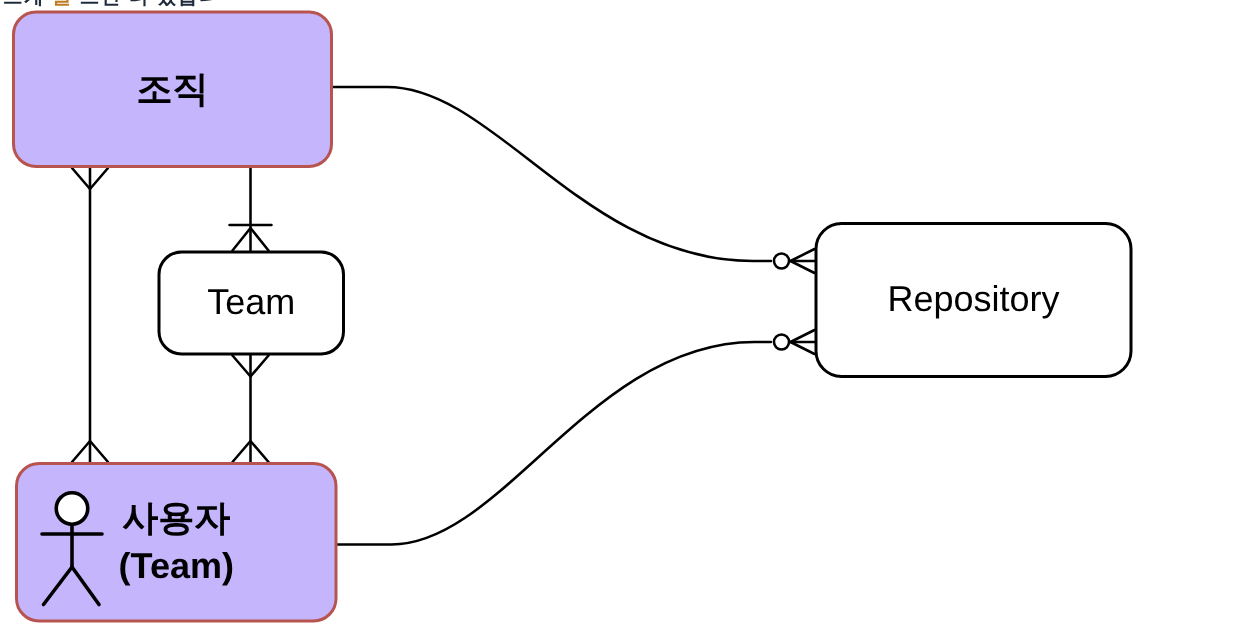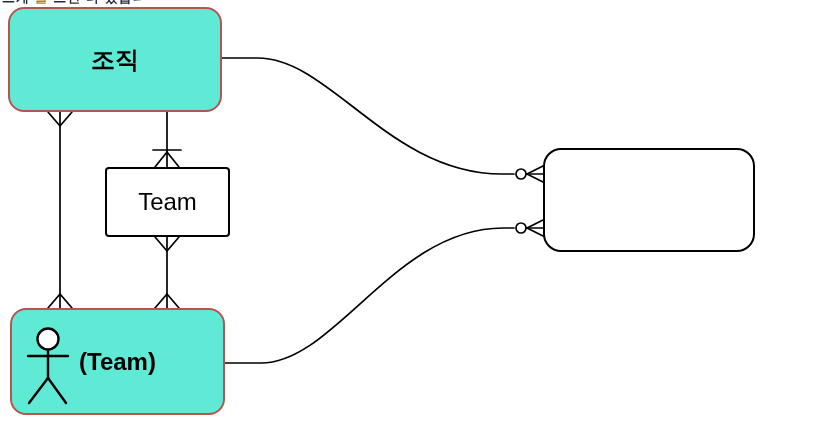--- a/index.html
+++ b/index.html
@@ -38,34 +38,34 @@
   .node{
     position:absolute;
     box-sizing:border-box;
     display:flex;align-items:center;justify-content:center;
     text-align:center;
     color:#000000;
   }
   .node .nl{width:100%;}
   .node .nl div{line-height:32px;}
   .entity{
-    background:#5eead4;
+    background:#c4b5fd;
     border:2.5px solid #B85450;
     border-radius:16px;
     font-weight:700;
     font-size:24px;
   }
   .plain{
     background:#ffffff;
     border:2px solid #000000;
     font-weight:400;
     font-size:24px;
   }
   .node-org{left:8px;top:7px;width:214px;height:105px;}
-  .node-team{left:105px;top:167px;width:125px;height:70px;border-radius:4px;}
+  .node-team{left:105px;top:167px;width:125px;height:70px;border-radius:16px;}
   .node-user{left:10px;top:308px;width:215px;height:107px;}
   .node-source{left:543px;top:148px;width:212px;height:104px;border-radius:18px;}
 
   .actor{
     position:absolute;left:8px;top:11px;width:58px;height:88px;
   }
   .actor circle{fill:#ffffff;stroke:#000000;stroke-width:2.4;}
   .actor line{stroke:#000000;stroke-width:2.4;stroke-linecap:round;}
 </style>
 </head>
@@ -126,22 +126,24 @@
 
   <div class="node entity node-user">
     <svg class="actor" viewBox="0 0 58 88">
       <circle cx="28" cy="18" r="10.5"></circle>
       <line x1="28" y1="29" x2="28" y2="57"></line>
       <line x1="8" y1="35" x2="48" y2="35"></line>
       <line x1="28" y1="57" x2="9" y2="82"></line>
       <line x1="28" y1="57" x2="46" y2="82"></line>
     </svg>
     <div class="nl">
+      <div>사용자</div>
       <div>(Team)</div>
     </div>
   </div>
 
   <div class="node plain node-source">
     <div class="nl">
+      <div>Repository</div>
     </div>
   </div>
 
 </div>
 
 </body></html>

